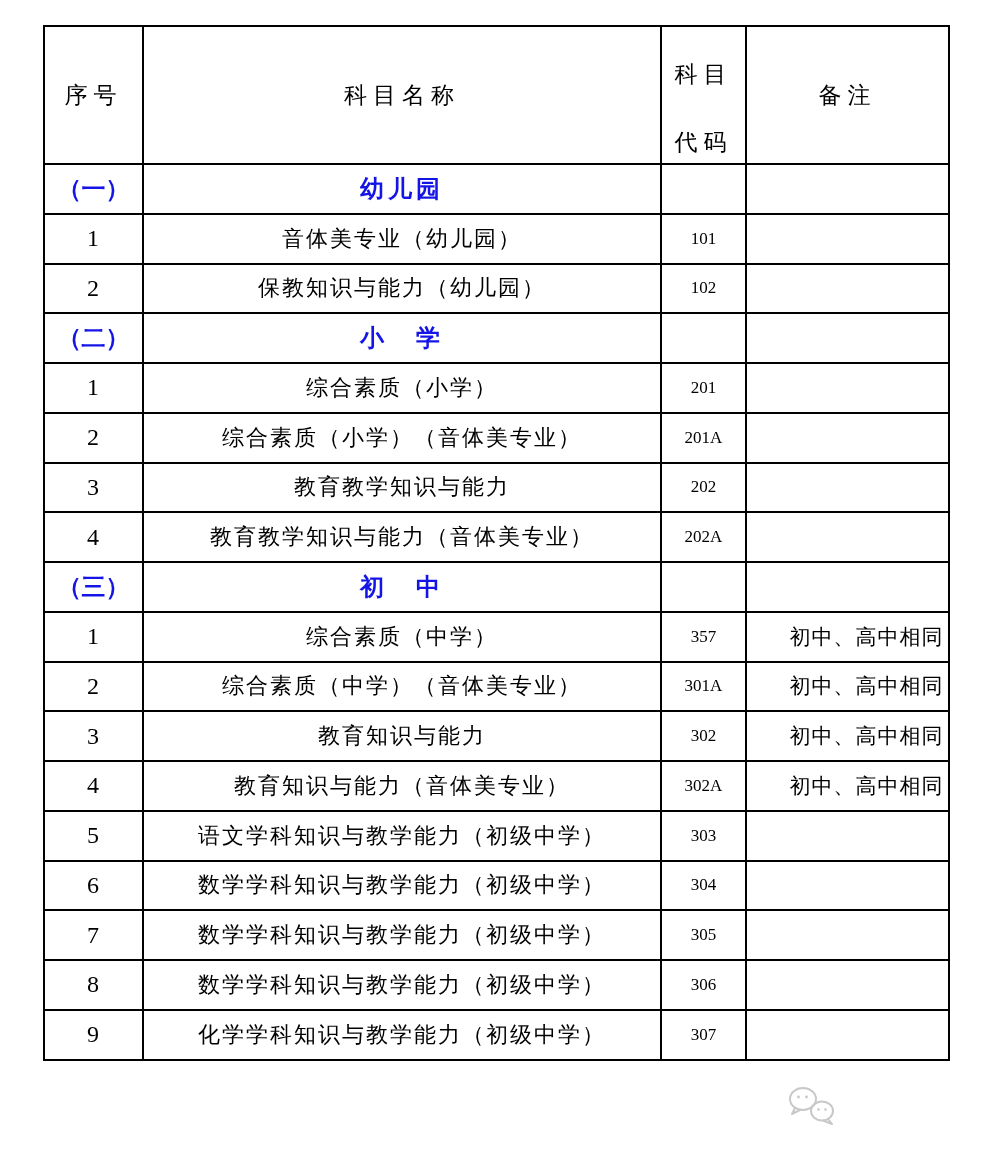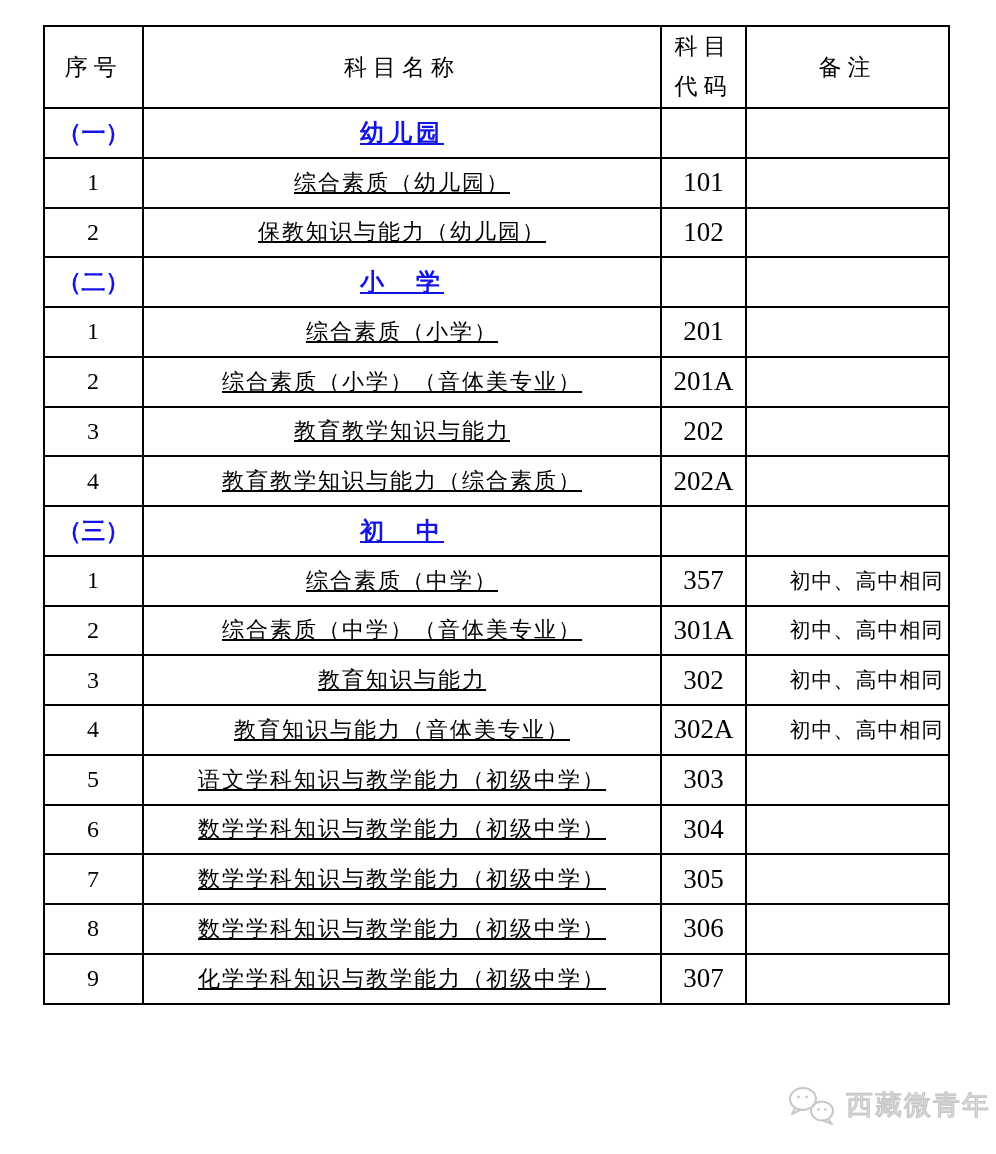--- a/index.html
+++ b/index.html
@@ -36,25 +36,25 @@
     padding: 0 4px;
     overflow: hidden;
     white-space: nowrap;
   }
   .subject-table thead tr { height: 72px; }
   .subject-table thead th {
     font-weight: normal;
     font-size: 23px;
     letter-spacing: 6px;
   }
-  .code-header-line { display: block; line-height: 40px; letter-spacing: 6px; }
+  .code-header-line { display: block; line-height: 40px; letter-spacing: 6px; margin-top: 28px; }
   .subject-table tbody tr { height: 49.75px; }
   td.cell-no   { font-size: 24px; letter-spacing: 1px; }
-  td.cell-name { font-size: 22px; letter-spacing: 2px; text-decoration: underline; }
-  td.cell-code { font-size: 27px; letter-spacing: 0; }
+  td.cell-name { font-size: 22px; letter-spacing: 2px; }
+  td.cell-code { font-size: 17px; letter-spacing: 0; }
   td.cell-remark { font-size: 21px; letter-spacing: 1px; padding-left: 42px; }
   tr.section td {
     color: var(--section-color);
     font-weight: bold;
   }
   tr.section td.cell-no   { font-size: 24px; letter-spacing: 0; }
   tr.section td.cell-name { font-size: 24px; letter-spacing: 4px; }
   .watermark {
     position: absolute;
     left: 786px; top: 1082px;
@@ -101,21 +101,21 @@
     </thead>
     <tbody>
         <tr class="section">
       <td class="cell-no">（一）</td>
       <td class="cell-name">幼儿园</td>
       <td class="cell-code"></td>
       <td class="cell-remark"></td>
     </tr>
         <tr>
       <td class="cell-no">1</td>
-      <td class="cell-name">综合素质（幼儿园）</td>
+      <td class="cell-name">音体美专业（幼儿园）</td>
       <td class="cell-code">101</td>
       <td class="cell-remark"></td>
     </tr>
         <tr>
       <td class="cell-no">2</td>
       <td class="cell-name">保教知识与能力（幼儿园）</td>
       <td class="cell-code">102</td>
       <td class="cell-remark"></td>
     </tr>
         <tr class="section">
@@ -137,21 +137,21 @@
       <td class="cell-remark"></td>
     </tr>
         <tr>
       <td class="cell-no">3</td>
       <td class="cell-name">教育教学知识与能力</td>
       <td class="cell-code">202</td>
       <td class="cell-remark"></td>
     </tr>
         <tr>
       <td class="cell-no">4</td>
-      <td class="cell-name">教育教学知识与能力（综合素质）</td>
+      <td class="cell-name">教育教学知识与能力（音体美专业）</td>
       <td class="cell-code">202A</td>
       <td class="cell-remark"></td>
     </tr>
         <tr class="section">
       <td class="cell-no">（三）</td>
       <td class="cell-name">初　中</td>
       <td class="cell-code"></td>
       <td class="cell-remark"></td>
     </tr>
         <tr>
@@ -215,16 +215,15 @@
     <svg class="watermark-icon" viewBox="0 0 52 40" fill="none" xmlns="http://www.w3.org/2000/svg">
       <ellipse cx="17" cy="14" rx="13" ry="11" stroke="#c8c8c8" stroke-width="2" fill="none"></ellipse>
       <path d="M9 23 L6 29 L14 25" stroke="#c8c8c8" stroke-width="2" fill="none" stroke-linejoin="round"></path>
       <circle cx="12.5" cy="12" r="1.4" fill="#c8c8c8"></circle>
       <circle cx="20.5" cy="12" r="1.4" fill="#c8c8c8"></circle>
       <ellipse cx="36" cy="26" rx="11" ry="9.5" stroke="#c8c8c8" stroke-width="2" fill="none"></ellipse>
       <path d="M42 34 L46 39 L37 35.5" stroke="#c8c8c8" stroke-width="2" fill="none" stroke-linejoin="round"></path>
       <circle cx="32.5" cy="24.5" r="1.3" fill="#c8c8c8"></circle>
       <circle cx="39.5" cy="24.5" r="1.3" fill="#c8c8c8"></circle>
     </svg>
-    <span class="watermark-text">西藏微青年</span>
   </div>
 
 </div>
 
 </body></html>

